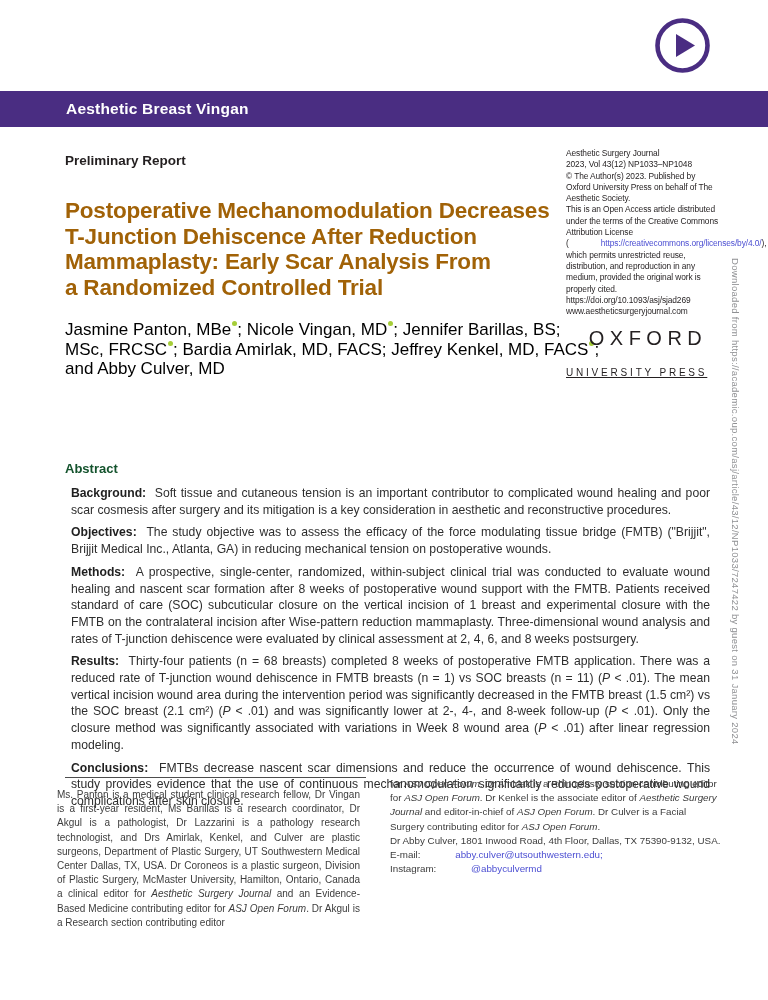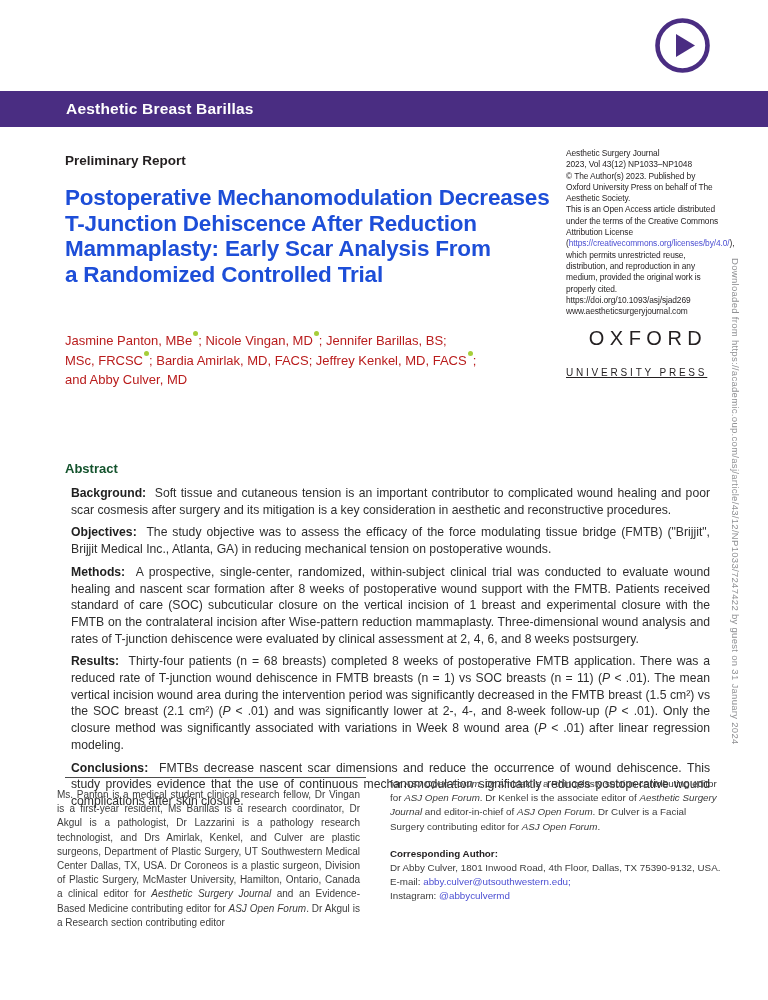--- a/index.html
+++ b/index.html
@@ -16,35 +16,35 @@
   
   .banner {
     position:absolute; top:91px; left:0; width:768px; height:36px;
     background:#4a2d82; display:flex; align-items:center; padding-left:66px;
   }
   .banner-title { color:#ffffff; font-size:15.5px; font-weight:bold; letter-spacing:0.2px; }
 
   
   .kicker { position:absolute; top:153px; left:65px; font-size:13.5px; font-weight:bold; color:#231f20; }
   .article-title {
-    position:absolute; top:185px; left:65px; width:505px;
-    font-size:22.5px; font-weight:bold; color:#1d4ed8; line-height:25.5px; letter-spacing:-0.2px;
+    position:absolute; top:198px; left:65px; width:505px;
+    font-size:22.5px; font-weight:bold; color:#a16207; line-height:25.5px; letter-spacing:-0.2px;
   }
 
   
-  .authors { position:absolute; top:331px; left:65px; width:515px; font-size:13px; color:#b91c1c; line-height:19.5px; }
+  .authors { position:absolute; top:320px; left:65px; width:515px; font-size:17px; color:#000000; line-height:19.5px; }
   .author-line { white-space:nowrap; }
   .orcid {
     display:inline-block; width:5px; height:5px; border-radius:50%;
     background:#a6ce39; vertical-align:9px; margin:0 0 0 1px;
   }
 
   
   .citation { position:absolute; top:148px; left:566px; width:153px; font-size:8.4px; line-height:11.3px; color:#231f20; letter-spacing:-0.1px; }
-  .citation a, .link { color:#4c4fd2; text-decoration:none; cursor:pointer; }
+  .citation a, .link { color:#4c4fd2; text-decoration:none; cursor:pointer;padding-left:32px; }
   .publisher { position:absolute; top:327px; left:566px; color:#231f20; }
   .publisher-name { font-size:20px; font-weight:500; letter-spacing:5.5px; line-height:22px;text-align:right; }
   .publisher-sub { font-size:10px; letter-spacing:2.8px; margin-top:18px;text-decoration:underline; }
 
   
   .abstract-heading { position:absolute; top:461px; left:65px; font-size:13px; font-weight:bold; color:#14532d; }
   .abstract {
     position:absolute; top:479px; left:65px; width:651px;
     font-size:12.2px; line-height:16.7px; color:#2e2e2e; text-align:justify;
   }
@@ -76,21 +76,21 @@
 <div id="page">
 
   <div class="play-btn">
     <svg viewBox="0 0 57 57">
       <circle cx="28.5" cy="28.5" r="25" fill="none" stroke="#4a2d82" stroke-width="4.6"></circle>
       <path d="M22 17 L41 28.5 L22 40 Z" fill="#4a2d82"></path>
     </svg>
   </div>
 
   <div class="banner">
-    <span class="banner-title">Aesthetic Breast Barillas</span>
+    <span class="banner-title">Aesthetic Breast Vingan</span>
   </div>
 
   <div class="kicker">Preliminary Report</div>
 
   <div class="article-title">
     <div>Postoperative Mechanomodulation Decreases</div>
     <div>T-Junction Dehiscence After Reduction</div>
     <div>Mammaplasty: Early Scar Analysis From</div>
     <div>a Randomized Controlled Trial</div>
   </div>
@@ -125,21 +125,20 @@
     <p><b>Objectives:</b>&nbsp; <span>The study objective was to assess the efficacy of the force modulating tissue bridge (FMTB) ("Brijjit", Brijjit Medical Inc., Atlanta, GA) in reducing mechanical tension on postoperative wounds.</span></p>
     <p><b>Methods:</b>&nbsp; <span>A prospective, single-center, randomized, within-subject clinical trial was conducted to evaluate wound healing and nascent scar formation after 8 weeks of postoperative wound support with the FMTB. Patients received standard of care (SOC) subcuticular closure on the vertical incision of 1 breast and experimental closure with the FMTB on the contralateral incision after Wise-pattern reduction mammaplasty. Three-dimensional wound analysis and rates of T-junction dehiscence were evaluated by clinical assessment at 2, 4, 6, and 8 weeks postsurgery.</span></p>
     <p><b>Results:</b>&nbsp; <span>Thirty-four patients (n = 68 breasts) completed 8 weeks of postoperative FMTB application. There was a reduced rate of T-junction wound dehiscence in FMTB breasts (n = 1) vs SOC breasts (n = 11) (<i>P</i> &lt; .01). The mean vertical incision wound area during the intervention period was significantly decreased in the FMTB breast (1.5 cm²) vs the SOC breast (2.1 cm²) (<i>P</i> &lt; .01) and was significantly lower at 2-, 4-, and 8-week follow-up (<i>P</i> &lt; .01). Only the closure method was significantly associated with variations in Week 8 wound area (<i>P</i> &lt; .01) after linear regression modeling.</span></p>
     <p><b>Conclusions:</b>&nbsp; <span>FMTBs decrease nascent scar dimensions and reduce the occurrence of wound dehiscence. This study provides evidence that the use of continuous mechanomodulation significantly reduces postoperative wound complications after skin closure.</span></p>
   </div>
 
   <div class="fn-rule"></div>
   <div class="fn-left">Ms. Panton is a medical student clinical research fellow, Dr Vingan is a first-year resident, Ms Barillas is a research coordinator, Dr Akgul is a pathologist, Dr Lazzarini is a pathology research technologist, and Drs Amirlak, Kenkel, and Culver are plastic surgeons, Department of Plastic Surgery, UT Southwestern Medical Center Dallas, TX, USA. Dr Coroneos is a plastic surgeon, Division of Plastic Surgery, McMaster University, Hamilton, Ontario, Canada a clinical editor for <i>Aesthetic Surgery Journal</i> and an Evidence-Based Medicine contributing editor for <i>ASJ Open Forum</i>. Dr Akgul is a Research section contributing editor</div>
   <div class="fn-right">
     <div>for <i>ASJ Open Forum</i>. Dr Amirlak is a Rhinoplasty section contributing editor for <i>ASJ Open Forum</i>. Dr Kenkel is the associate editor of <i>Aesthetic Surgery Journal</i> and editor-in-chief of <i>ASJ Open Forum</i>. Dr Culver is a Facial Surgery contributing editor for <i>ASJ Open Forum</i>.</div>
-    <div class="corr-head">Corresponding Author:</div>
     <div>Dr Abby Culver, 1801 Inwood Road, 4th Floor, Dallas, TX 75390-9132, USA.</div>
     <div><span>E-mail: </span><span class="link">abby.culver@utsouthwestern.edu;</span></div>
     <div><span>Instagram: </span><span class="link">@abbyculvermd</span></div>
   </div>
 
   <div class="watermark">Downloaded from https://academic.oup.com/asj/article/43/12/NP1033/7247422 by guest on 31 January 2024</div>
 
 </div>
 
 </body></html>

